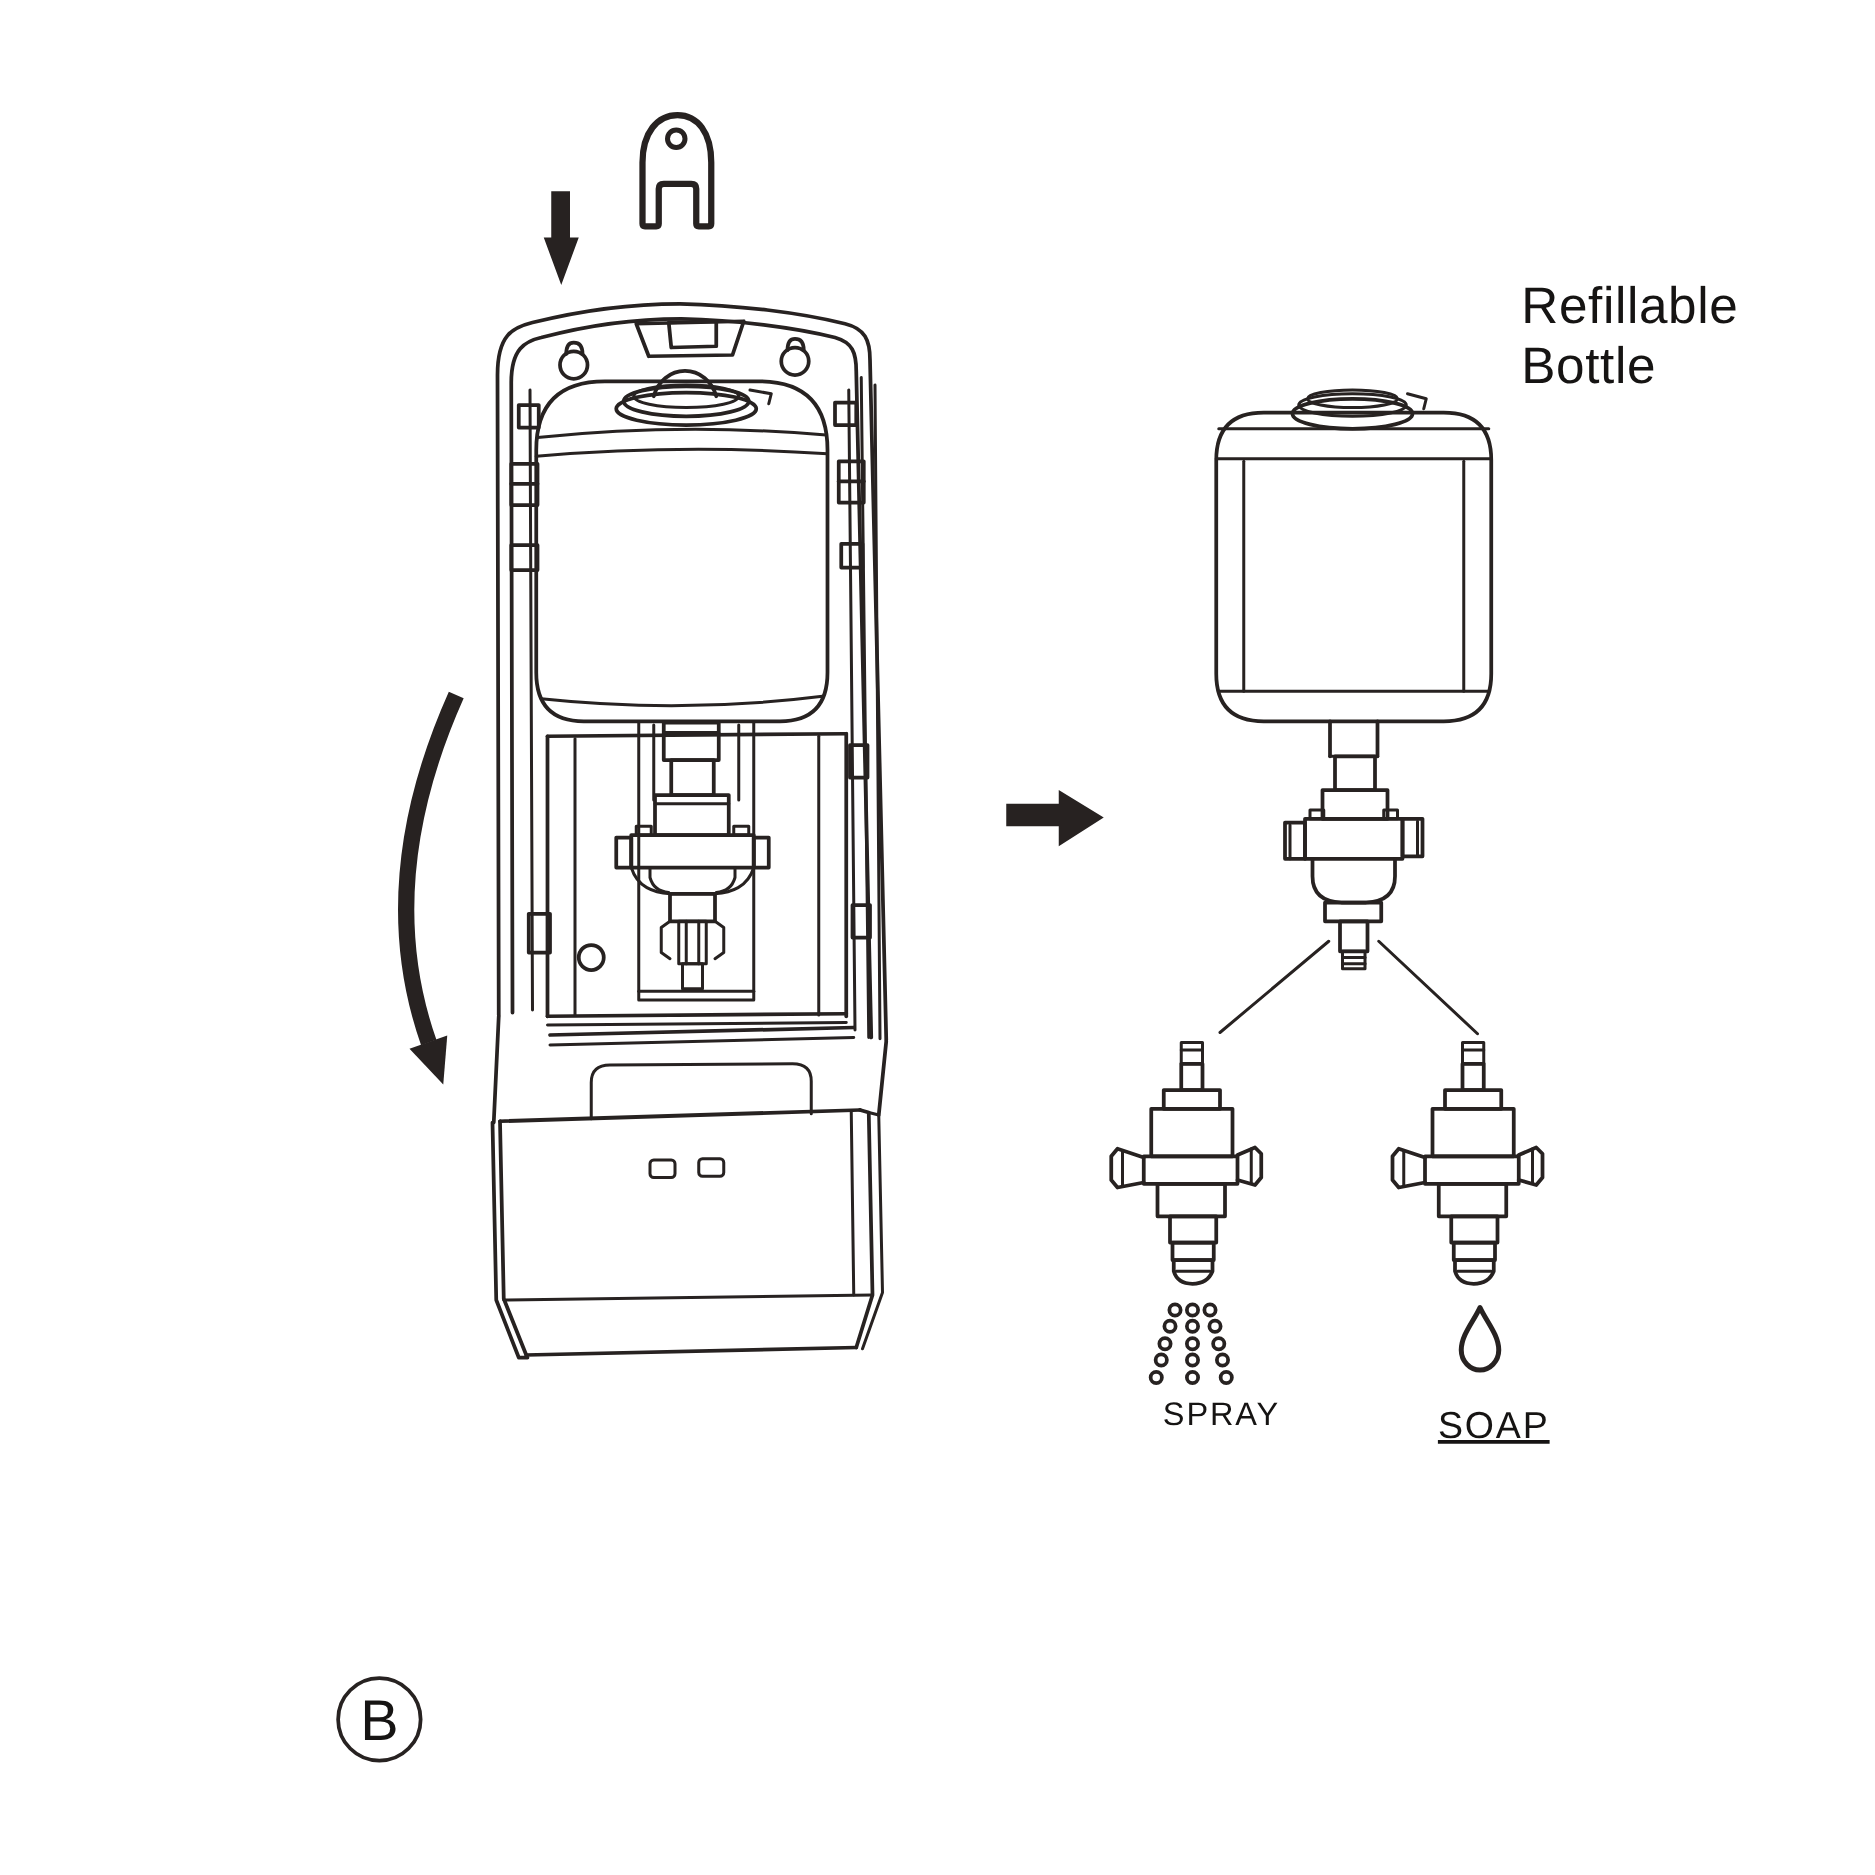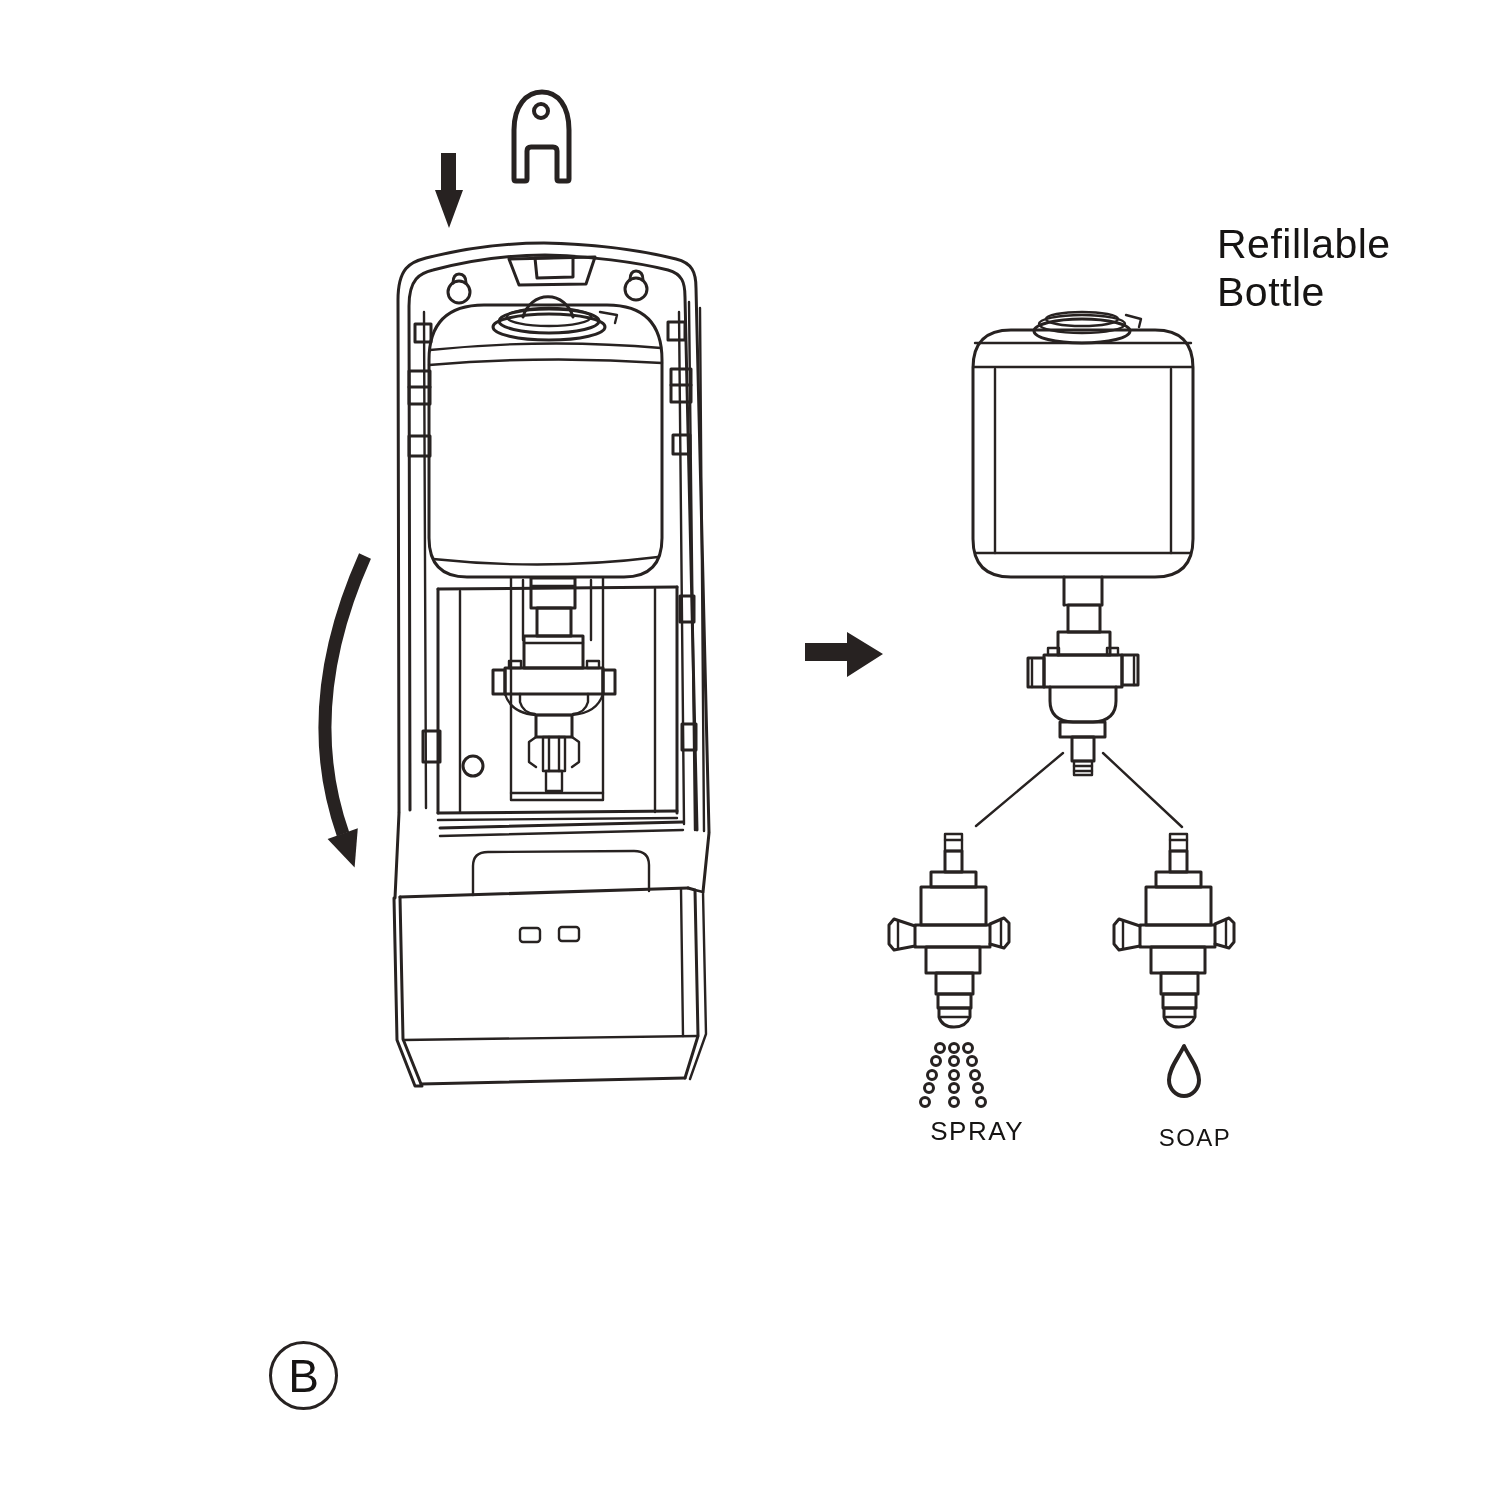--- a/index.html
+++ b/index.html
@@ -13,21 +13,21 @@
     stroke:#272221;fill:none;stroke-width:3;stroke-linecap:round;stroke-linejoin:round;
   }
   #art .solid{fill:#272221;stroke:none;}
   #art .thick{stroke-width:5;}
   #art .med{stroke-width:4;}
   #art .thin{stroke-width:2.4;}
   #art .rotarrow{stroke-width:13;stroke-linecap:butt;}
   .lbl{position:absolute;color:#161413;}
   .lbl-refill{left:1185px;top:220px;width:210px;font-size:41px;line-height:48px;letter-spacing:0.5px;}
   .lbl-spray{left:868px;top:1116px;width:124px;text-align:right;font-size:26px;letter-spacing:1.5px;}
-  .lbl-soap{left:1110px;top:1124px;width:106px;text-align:center;font-size:24px;letter-spacing:1.5px;}
+  .lbl-soap{left:1110px;top:1124px;width:106px;text-align:center;font-size:30px;letter-spacing:1.5px;text-decoration:underline;}
   .step-badge{
     position:absolute;left:237px;top:1341px;width:63px;height:63px;
     border:3.5px solid #272221;border-radius:50%;
     display:flex;align-items:center;justify-content:center;
     font-size:46px;color:#161413;
   }
 </style>
 </head>
 <body>
 

